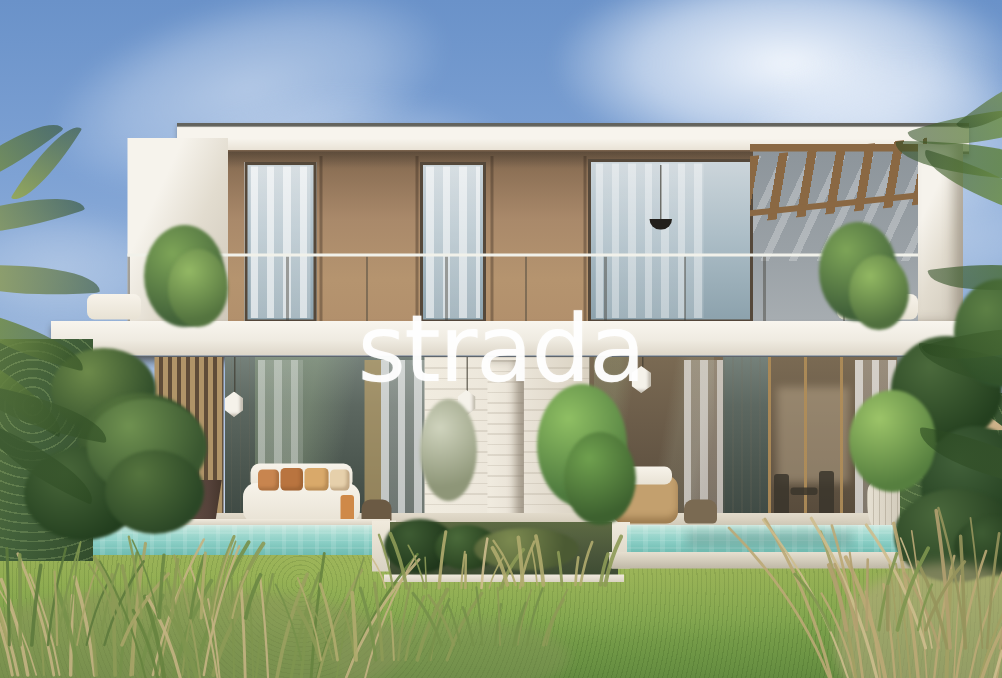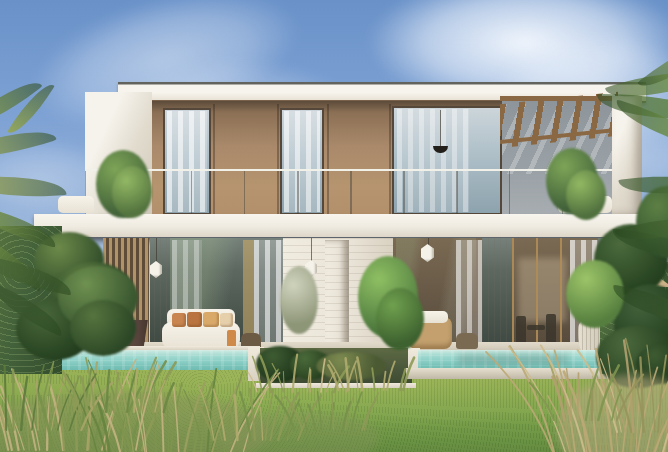--- a/index.html
+++ b/index.html
@@ -457,13 +457,14 @@
         <path d="M358.1,390 Q356.9,376.4 354.4,365.2" stroke="#b0ab6e" stroke-width="1.1" fill="none" stroke-linecap="round" opacity=".9"></path>
         <path d="M362.3,390 Q360.6,372.1 357.3,357.4" stroke="#b0ab6e" stroke-width="2.5" fill="none" stroke-linecap="round" opacity=".9"></path>
         <path d="M374.6,390 Q373.8,378.0 372.2,368.2" stroke="#8d9a57" stroke-width="1.9" fill="none" stroke-linecap="round" opacity=".9"></path>
         <path d="M383.6,390 Q384.2,379.9 385.5,371.6" stroke="#b0ab6e" stroke-width="1.8" fill="none" stroke-linecap="round" opacity=".9"></path>
         <path d="M387.0,390 Q389.6,374.3 394.8,361.4" stroke="#b0ab6e" stroke-width="1.8" fill="none" stroke-linecap="round" opacity=".9"></path>
         <path d="M400.3,390 Q402.0,378.6 405.3,369.3" stroke="#8d9a57" stroke-width="2.3" fill="none" stroke-linecap="round" opacity=".9"></path>
         <path d="M403.4,390 Q406.9,372.2 414.1,357.7" stroke="#8d9a57" stroke-width="2.6" fill="none" stroke-linecap="round" opacity=".9"></path>
       </g>
   </svg>
 
+  <div class="watermark">strada</div>
 </div>
 
 </body></html>

